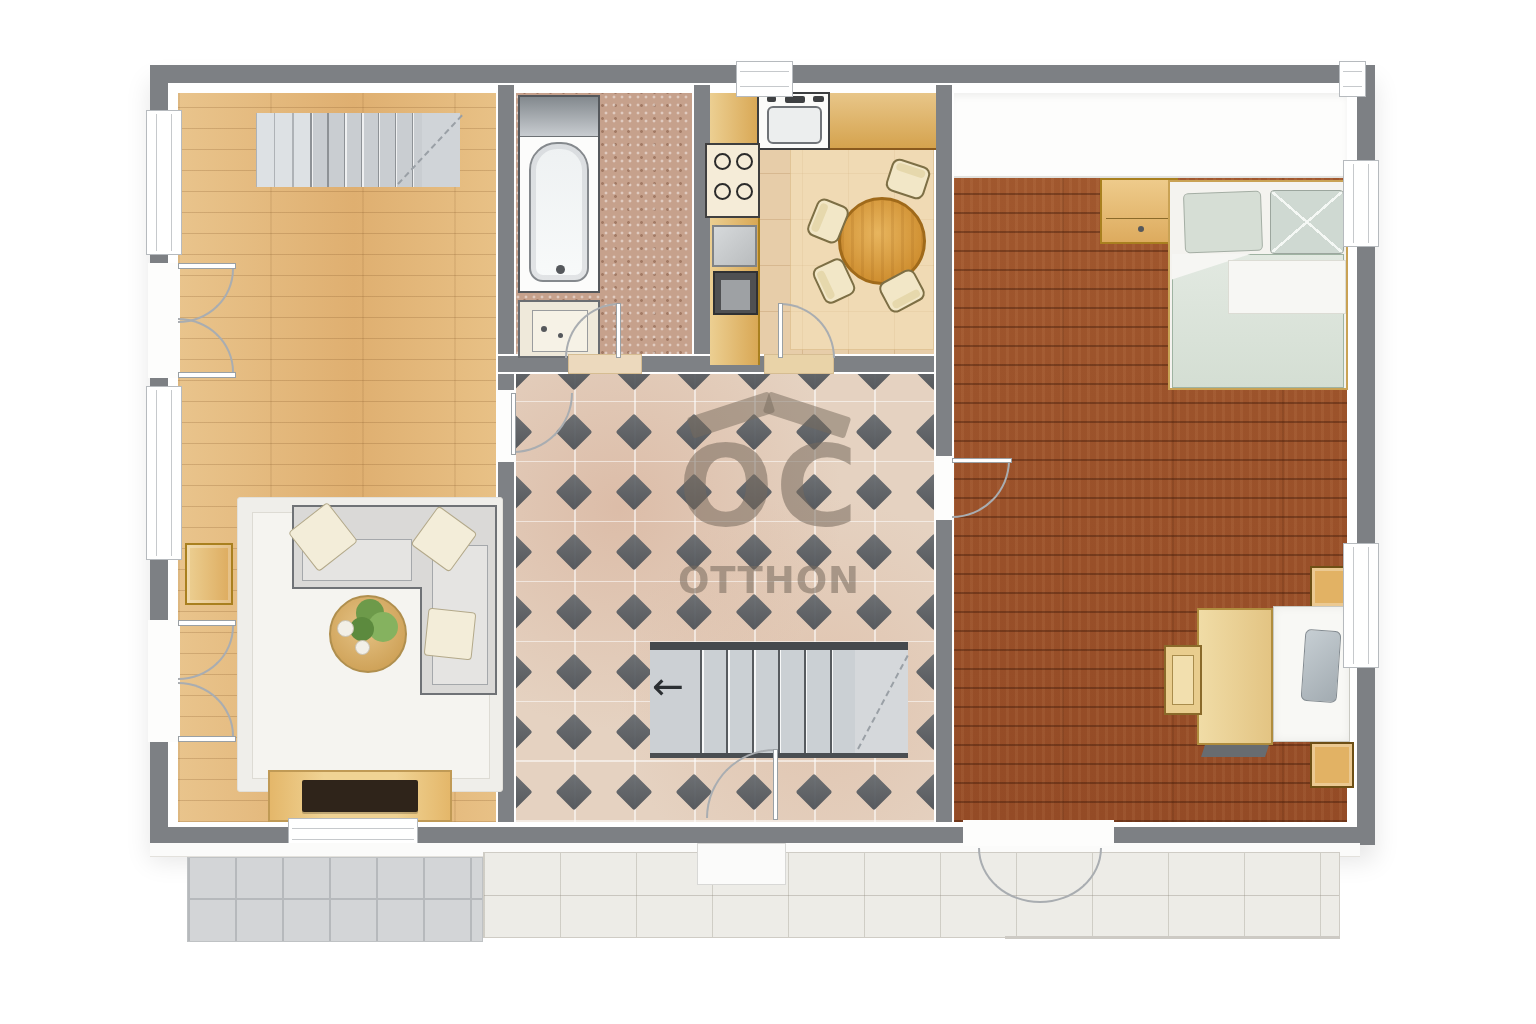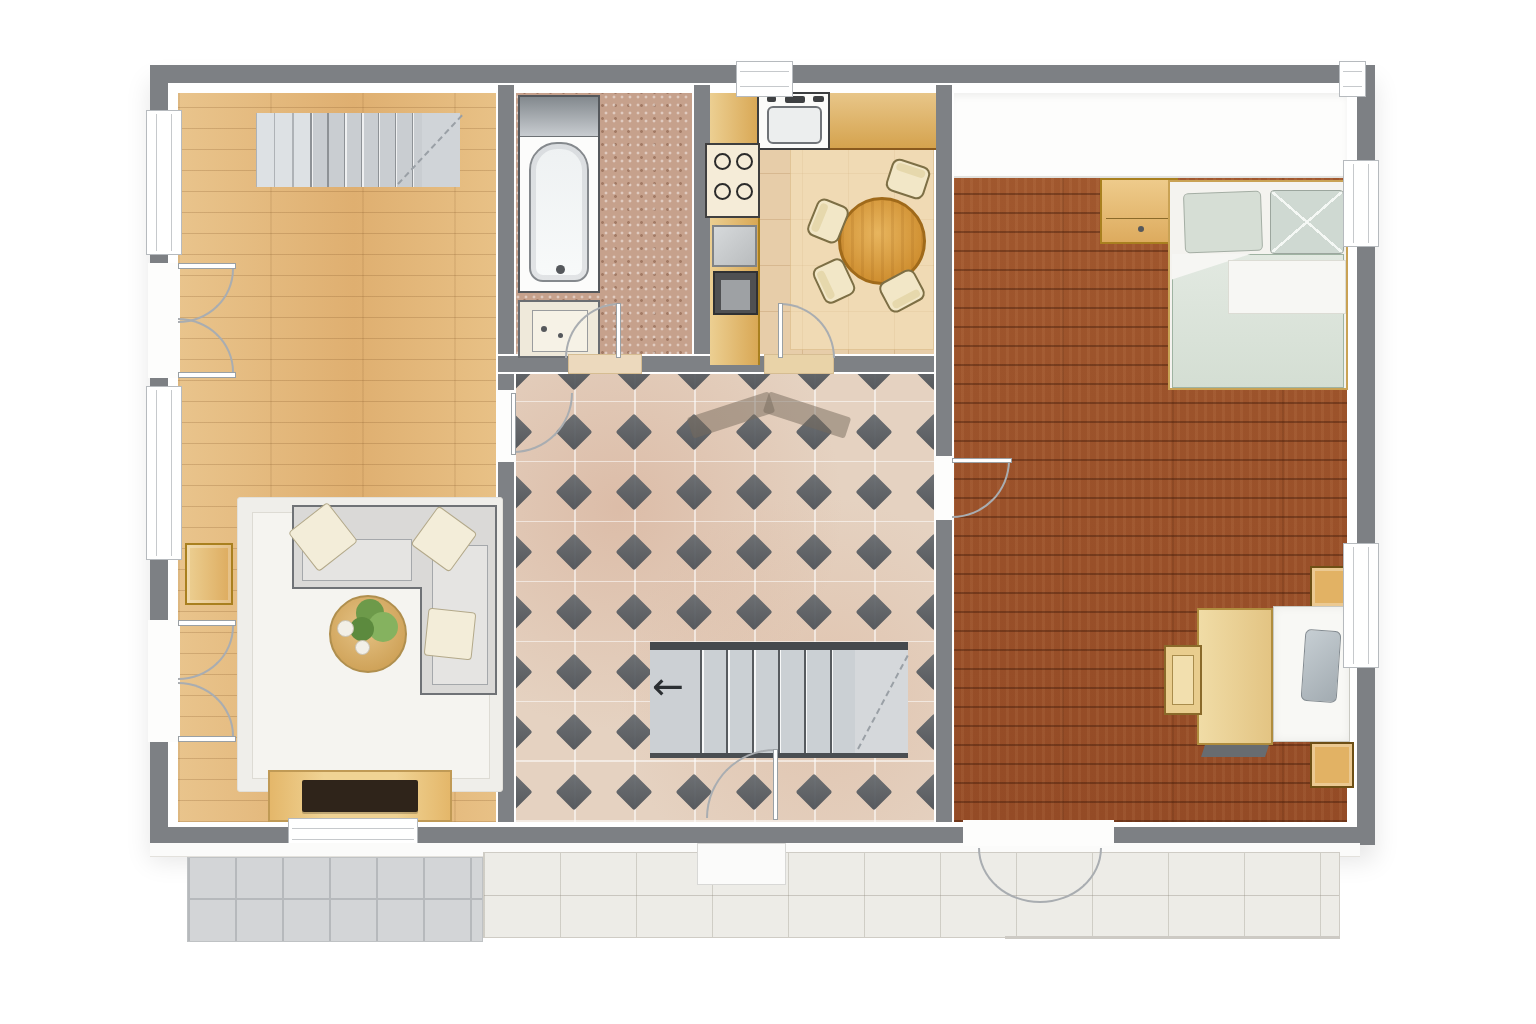--- a/index.html
+++ b/index.html
@@ -337,14 +337,16 @@
   <div class="abs tiles-light" style="left:483px;top:852px;width:857px;height:86px;"></div>
   <div class="abs" style="left:1005px;top:936px;width:335px;height:3px;background:#cdcac4;"></div>
   <div class="abs" style="left:697px;top:843px;width:89px;height:42px;background:#fbfbfa;border:1px solid #d8d8d6;"></div>
 
   <div class="abs opening" style="left:963px;top:820px;width:151px;height:26px;"></div>
   <div class="abs arc bl" style="left:978px;top:848px;width:62px;height:55px;"></div>
   <div class="abs arc br" style="left:1040px;top:848px;width:62px;height:55px;"></div>
 
   <div class="abs roof-bar" style="left:688px;top:404px;width:86px;height:22px;transform:rotate(-18deg);"></div>
   <div class="abs roof-bar" style="left:764px;top:404px;width:86px;height:22px;transform:rotate(18deg);"></div>
+  <div class="abs wm" style="left:639px;top:430px;width:260px;font-size:112px;letter-spacing:2px;">OC</div>
+  <div class="abs wm" style="left:639px;top:562px;width:260px;font-size:37px;letter-spacing:1px;">OTTHON</div>
 
 </div>
 
 </body></html>

